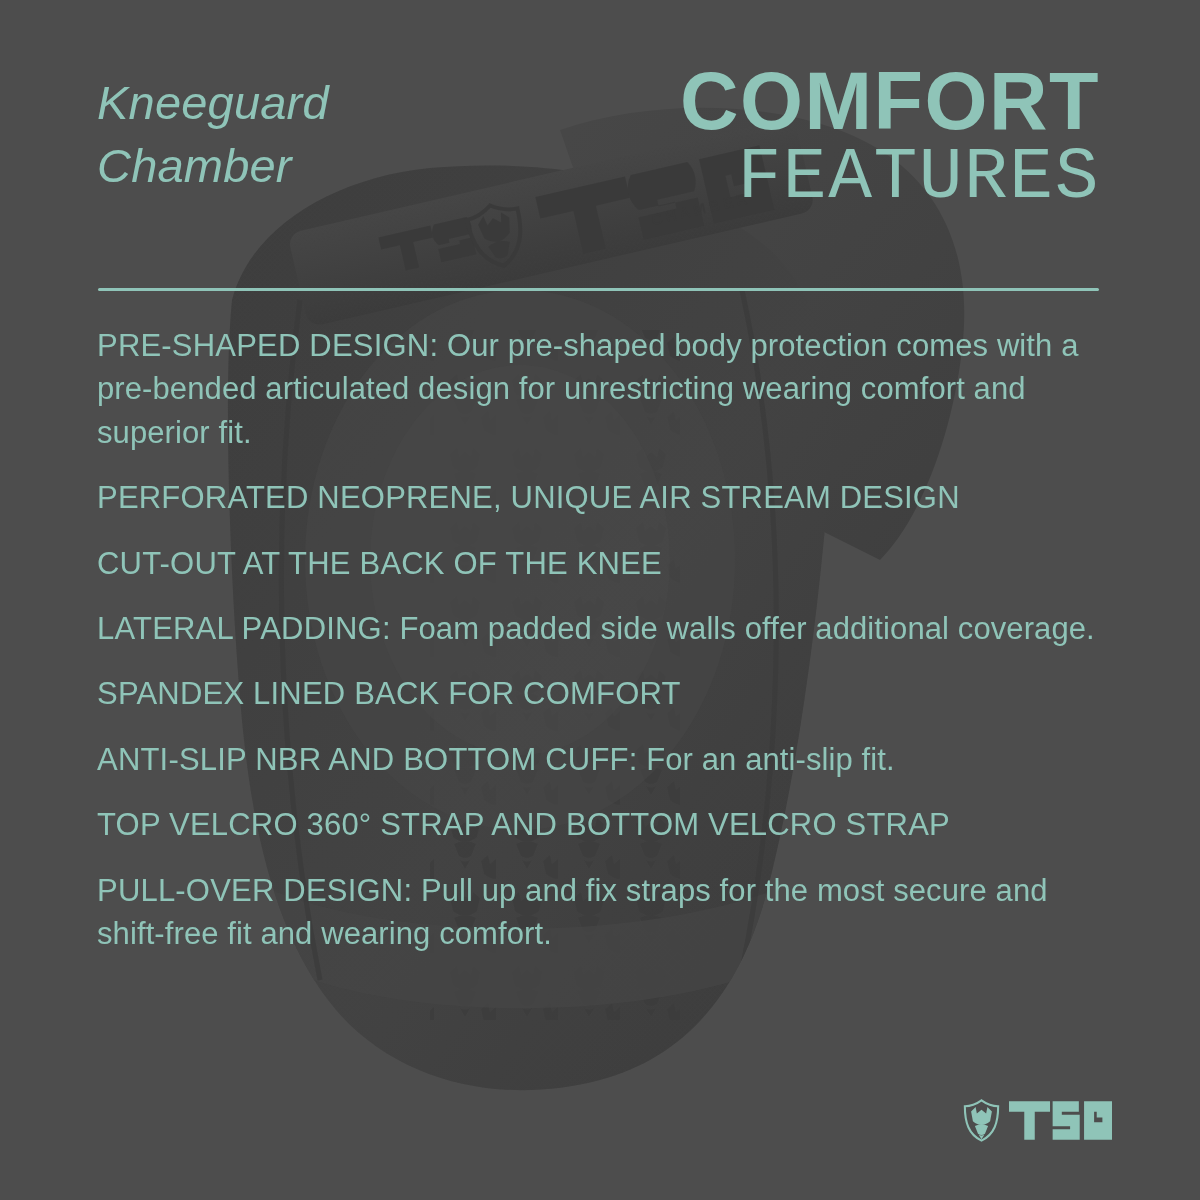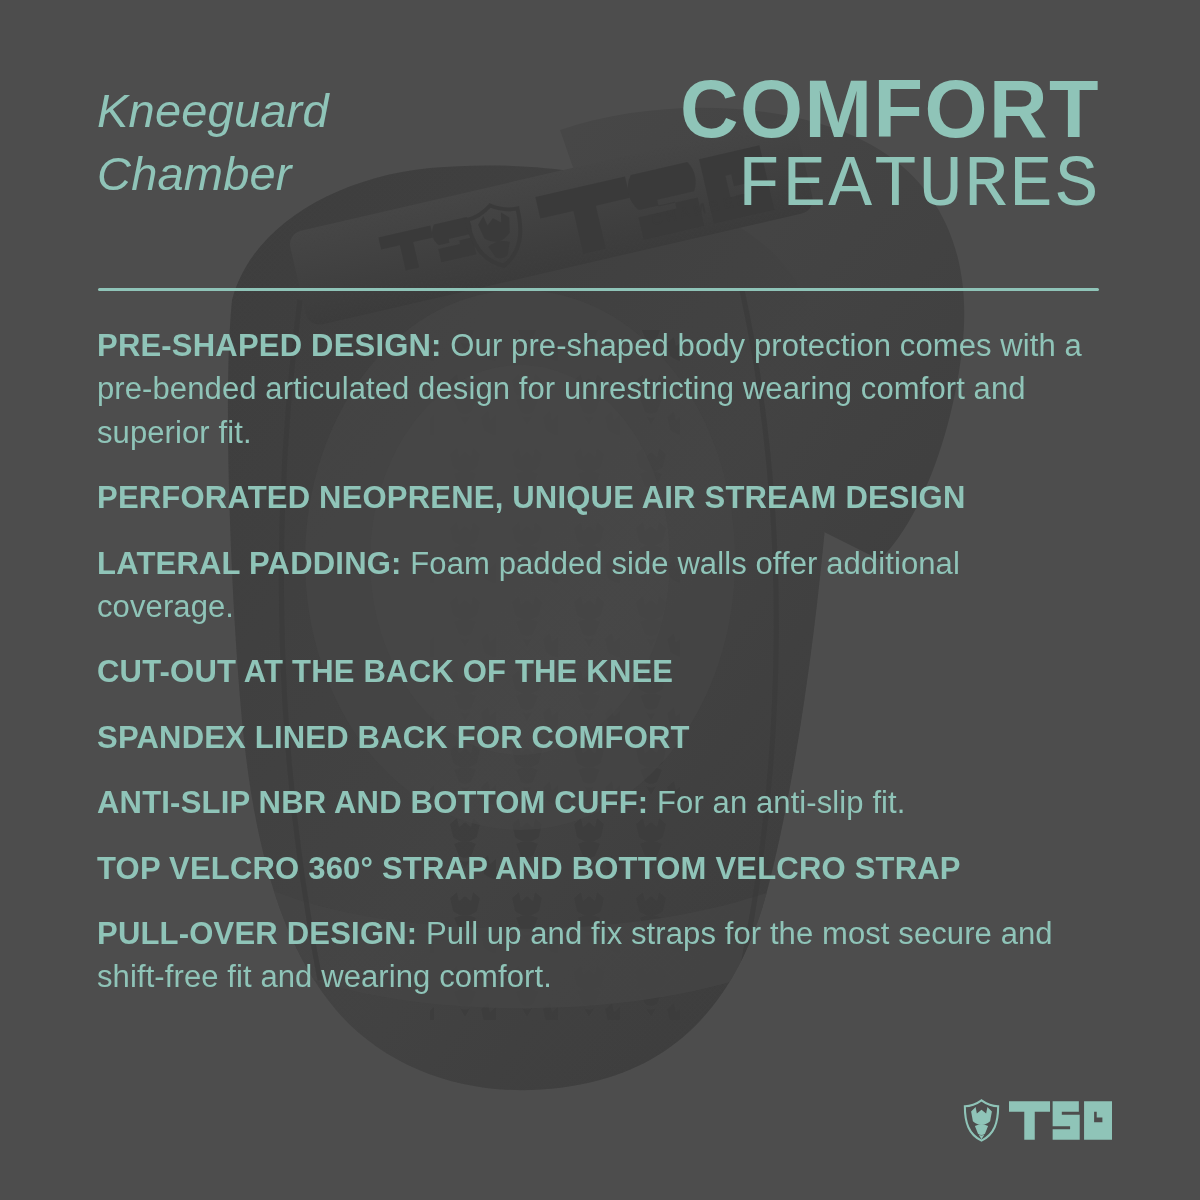--- a/index.html
+++ b/index.html
@@ -22,21 +22,21 @@
   #bg-photo {
     position:absolute; inset:0;
     pointer-events:none;
     opacity:1;
   }
   #bg-photo svg { width:100%; height:100%; display:block; }
 
   
   .header {
     position:absolute;
-    left:97px; top:70px; right:100px;
+    left:97px; top:62px; right:100px;
     height:200px;
   }
 
   .product-title {
     position:absolute;
     left:0; top:10px;
     color:#8fc4b8;
     font-size:47px;
     font-style:italic;
     font-weight:300;
@@ -86,21 +86,21 @@
   .feature {
     color:#8fc4b8;
     font-size:31px;
     line-height:1.40;
     margin-bottom:22px;
     letter-spacing:0.1px;
   }
   .feature:last-child { margin-bottom:0; }
 
   .feature .lbl {
-    font-weight:700;
+    font-weight:400;
     letter-spacing:0.2px;
   }
   .feature .body {
     font-weight:400;
   }
 
   
   .brand {
     position:absolute;
     right:88px; bottom:58px;
@@ -230,25 +230,25 @@
 
     <p class="feature">
       <span class="lbl">PRE-SHAPED DESIGN:</span><span class="body"> Our pre-shaped body protection comes with a pre-bended articulated design for unrestricting wearing comfort and superior fit.</span>
     </p>
 
     <p class="feature">
       <span class="lbl">PERFORATED NEOPRENE, UNIQUE AIR STREAM DESIGN</span><span class="body"></span>
     </p>
 
     <p class="feature">
+      <span class="lbl">CUT-OUT AT THE BACK OF THE KNEE</span><span class="body"></span>
+    </p>
+
+    <p class="feature">
       <span class="lbl">LATERAL PADDING:</span><span class="body"> Foam padded side walls offer additional coverage.</span>
-    </p>
-
-    <p class="feature">
-      <span class="lbl">CUT-OUT AT THE BACK OF THE KNEE</span><span class="body"></span>
     </p>
 
     <p class="feature">
       <span class="lbl">SPANDEX LINED BACK FOR COMFORT</span><span class="body"></span>
     </p>
 
     <p class="feature">
       <span class="lbl">ANTI-SLIP NBR AND BOTTOM CUFF:</span><span class="body"> For an anti-slip fit.</span>
     </p>
 

